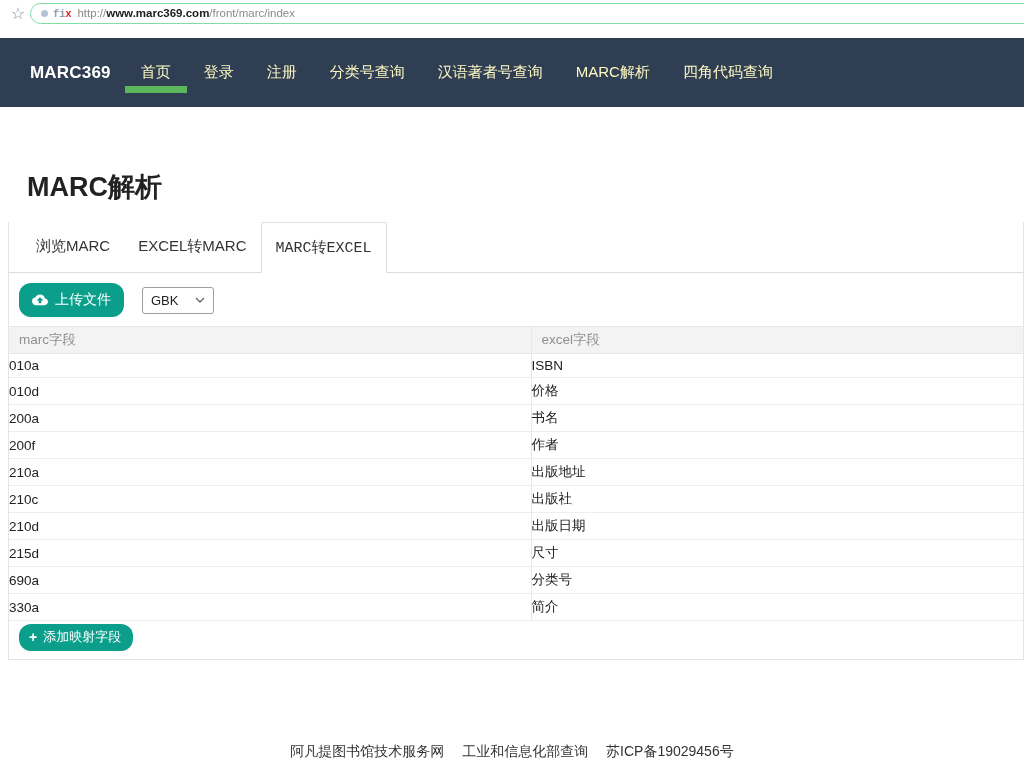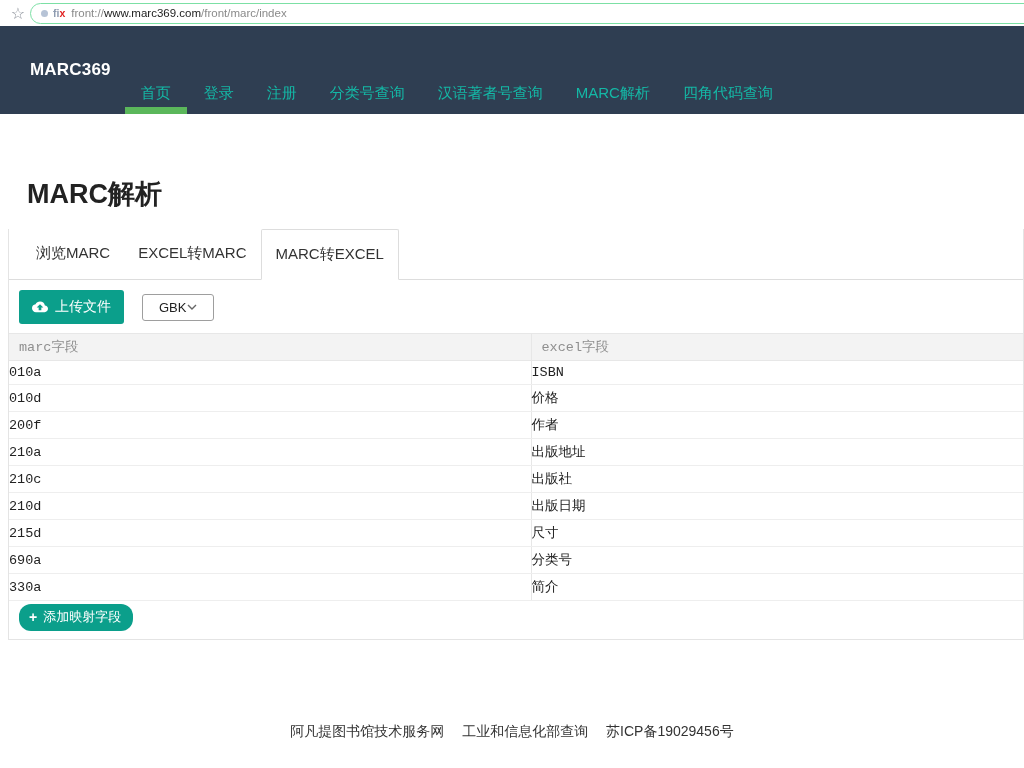--- a/index.html
+++ b/index.html
@@ -18,57 +18,57 @@
   
   .browser-bar { height:26px; display:flex; align-items:center; padding-left:6px;
     background:#fff; overflow:hidden; }
   .star { color:#8a8f98; font-size:16px; width:24px; text-align:center; cursor:pointer; }
   .address-bar { flex:1; height:21px; border:1px solid var(--url-border);
     border-radius:11px; display:flex; align-items:center; padding:0 10px;
     margin-right:-14px; font-size:11.5px; white-space:nowrap; }
   .page-dot { width:7px; height:7px; border-radius:50%; background:#b6c3d6;
     margin-right:5px; flex:0 0 auto; }
   .favicon { font-size:10.5px; font-weight:700; margin-right:6px; }
-  .favicon .fi { color:#8e9bb0; }
+  .favicon .fi { color:#8e9bb0;font-family:Liberation Mono, monospace; }
   .favicon .fx { color:#e02020; }
   .url-protocol, .url-path { color:#8a8a8a; }
-  .url-domain { color:#1c1c1c; font-weight:400; }
+  .url-domain { color:#1c1c1c; font-weight:700; }
 
   
-  .navbar { height:88px; margin-top:0; background:var(--navbar-bg);
-    display:flex; align-items:flex-end; padding-left:30px; }
+  .navbar { height:69px; margin-top:12px; background:var(--navbar-bg);
+    display:flex; align-items:center; padding-left:30px; }
   .brand { color:#fff; font-weight:700; font-size:17px; align-self:center;
     margin-right:14px; letter-spacing:.2px; }
-  .nav-item { color:#14b8a6; font-size:15px; display:flex; align-items:center;
+  .nav-item { color:#fef9c3; font-size:15px; display:flex; align-items:center;
     padding:11px 16px; position:relative; cursor:pointer; margin-right:1px; }
   .nav-item.active::after { content:""; position:absolute; left:0; right:0;
     bottom:0; height:7px; background:var(--nav-active-indicator); }
 
   
   .page-title { font-size:27px; font-weight:700; color:#222;
     margin:62px 0 17px 27px; }
 
   .panel { border:1px solid #e4e4e4; border-top:none;margin-left:8px; }
   .tabs { display:flex; border-bottom:1px solid #ddd; padding-left:13px; }
   .tab { padding:15px 14px; font-size:15px; color:#333; cursor:pointer; }
   .tab.active { border:1px solid #ddd; border-bottom:1px solid #fff;
-    margin-bottom:-1px; background:#fff; border-radius:2px 2px 0 0; }
+    margin-bottom:-1px; background:#fff; border-radius:2px 2px 0 0;font-family:Liberation Mono, monospace; }
 
   .toolbar { display:flex; align-items:center; gap:18px; padding:10px 10px 9px 10px; }
   .upload-btn { background:var(--teal-accent); color:#fff; border:none;
-    border-radius:3px; padding:8px 13px; font-size:14px; display:flex;
+    border-radius:12px; padding:8px 13px; font-size:14px; display:flex;
     align-items:center; gap:7px; cursor:pointer; font-family:inherit; }
   .upload-btn svg { display:block; }
   .encoding-select { width:72px; height:27px; border:1px solid #9e9e9e;
     border-radius:3px; display:flex; align-items:center;
-    justify-content:space-between; padding:0 16px; font-size:13px; color:#222;
+    justify-content:space-between; padding:0 8px; font-size:13px; color:#222;
     background:#fff; cursor:pointer; }
   .chevron svg { display:block; }
 
-  table { width:100%; border-collapse:collapse;font-family:Liberation Mono, monospace; }
+  table { width:100%; border-collapse:collapse; }
   thead th { background:#f3f3f3; border-top:1px solid var(--table-border);
     border-bottom:1px solid var(--table-border); color:var(--header-text);
     font-weight:400; font-size:13.5px; text-align:left; padding:4px 10px; }
   th:first-child, td:first-child { width:522px; border-right:1px solid var(--table-border); }
   tbody td { font-size:13.5px; color:var(--body-text); padding:4px 0;
     border-bottom:1px solid #eeeeee; }
 
   .add-row { padding:3px 10px 8px 10px; }
   .add-btn { background:var(--teal-accent); color:#fff; border:none;
     border-radius:12px; padding:4px 12px 5px 10px; font-size:13px;
@@ -80,21 +80,21 @@
   .footer span { margin:0 7px; }
 </style>
 </head>
 <body>
 
 <div class="browser-bar">
   <span class="star">☆</span>
   <div class="address-bar">
     <span class="page-dot"></span>
     <span class="favicon"><span class="fi">fi</span><span class="fx">x</span></span>
-    <span class="url-protocol">front://</span>
+    <span class="url-protocol">http://</span>
       <span class="url-domain">www.marc369.com</span>
       <span class="url-path">/front/marc/index</span>
   </div>
 </div>
 
 <div class="navbar">
   <span class="brand">MARC369</span>
   <div class="nav-item active">首页</div>
   <div class="nav-item">登录</div>
   <div class="nav-item">注册</div>
@@ -142,20 +142,24 @@
     <tbody>
       <tr>
         <td>010a</td>
         <td>ISBN</td>
       </tr>
       <tr>
         <td>010d</td>
         <td>价格</td>
       </tr>
       <tr>
+        <td>200a</td>
+        <td>书名</td>
+      </tr>
+      <tr>
         <td>200f</td>
         <td>作者</td>
       </tr>
       <tr>
         <td>210a</td>
         <td>出版地址</td>
       </tr>
       <tr>
         <td>210c</td>
         <td>出版社</td>

